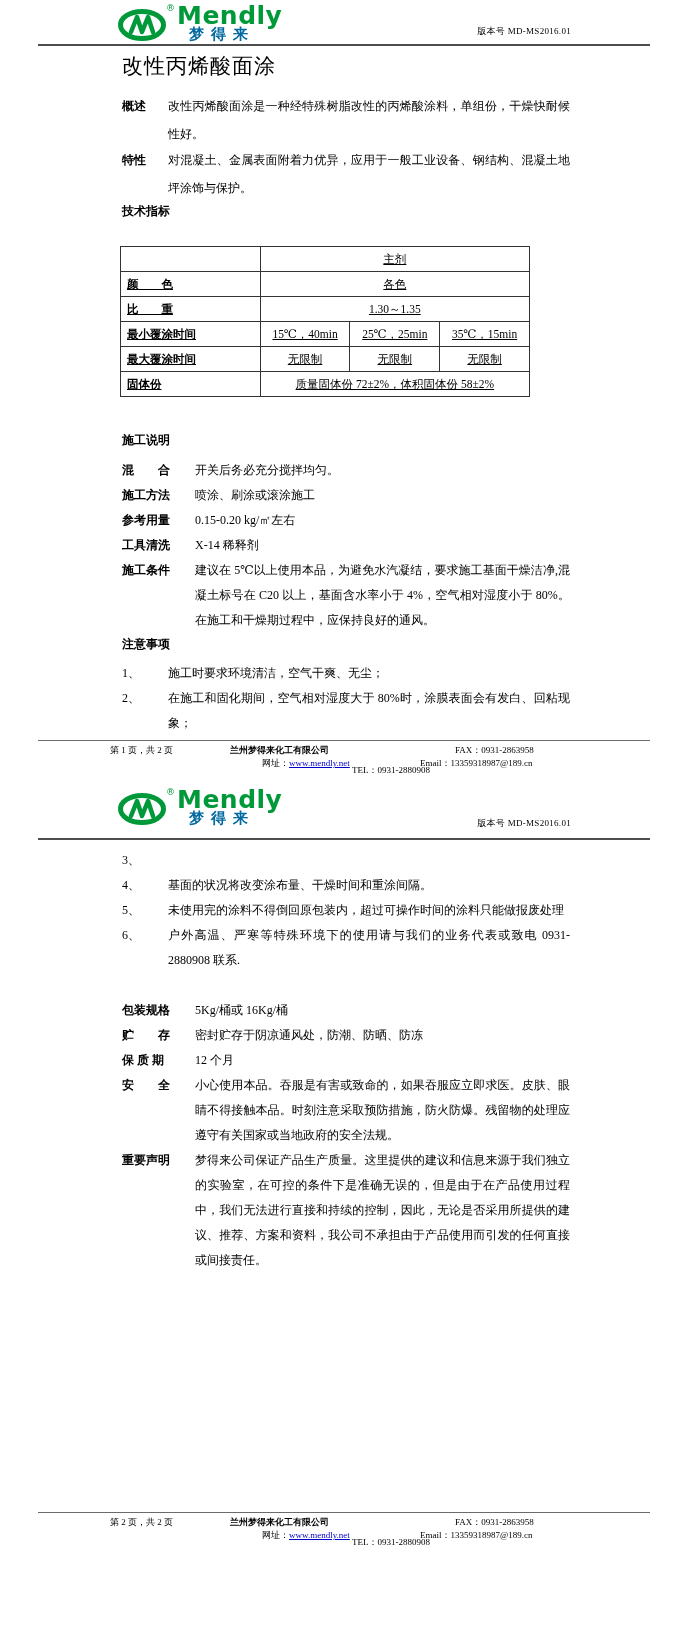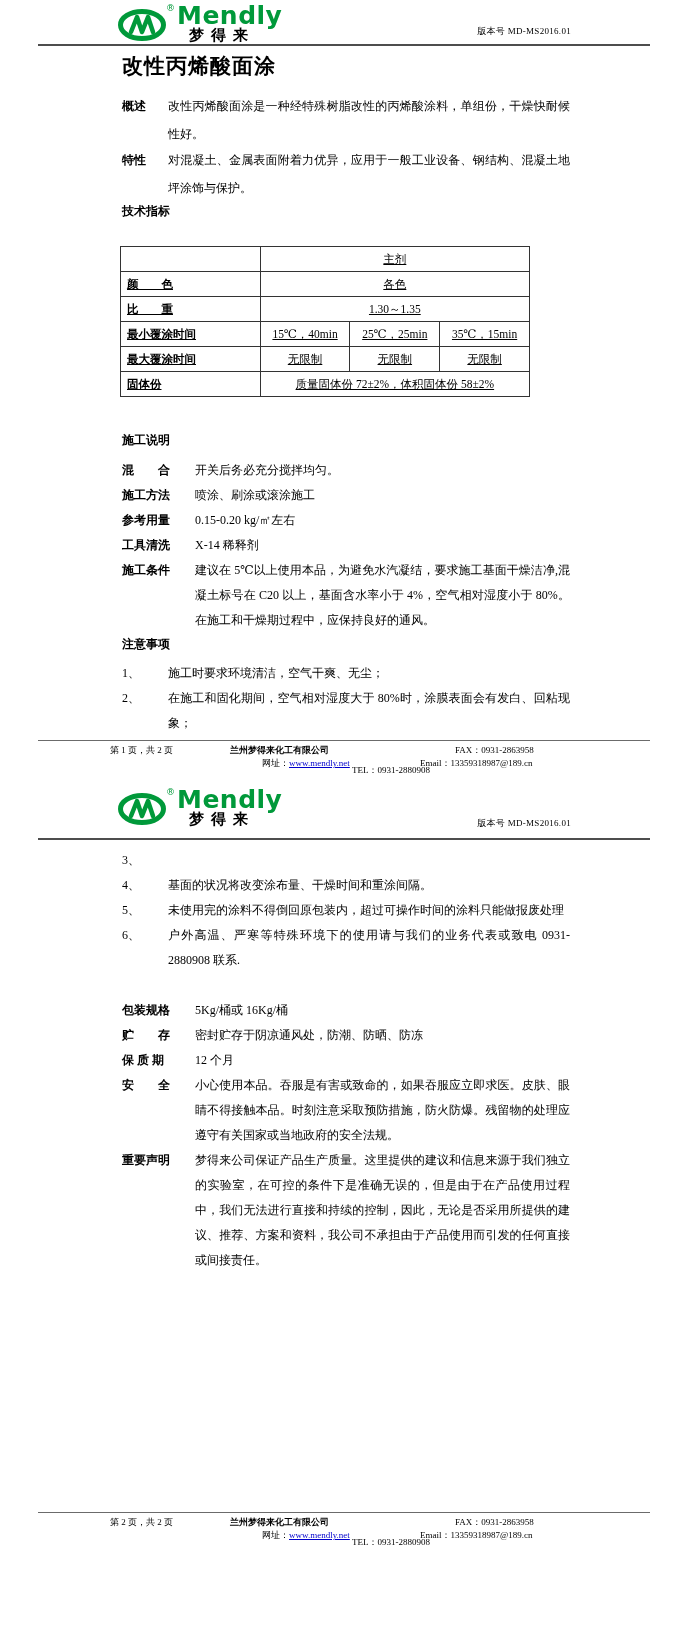--- a/index.html
+++ b/index.html
@@ -10,26 +10,26 @@
     font-family:"Liberation Serif","DejaVu Serif",serif;
     font-size:12px;
   }
   .rule { position:absolute; left:38px; right:37px; height:0; border-top:2px solid #4d4d4d; }
   .rule.thin { border-top:1.5px solid #6b6b6b; }
 
   
   .logo { position:absolute; left:118px; display:flex; align-items:center; gap:7px; }
   .logo-words { display:flex; flex-direction:column; }
   .logo-en { font-family:"DejaVu Sans",sans-serif; font-weight:bold; color:#00993a; font-size:25px; line-height:23px; letter-spacing:0.5px; }
-  .logo-cn { font-family:Liberation Serif, serif; font-weight:bold; color:#000000; font-size:15px; line-height:17px; letter-spacing:7px; margin-left:12px; white-space:nowrap; }
+  .logo-cn { font-family:Liberation Mono, monospace; font-weight:bold; color:#0369a1; font-size:15px; line-height:17px; letter-spacing:7px; margin-left:12px; white-space:nowrap; }
   .reg { position:absolute; left:48px; top:-1px; color:#00993a; font-size:9px; font-family:"DejaVu Sans",sans-serif; }
 
   .version { position:absolute; right:116px; font-size:9px; letter-spacing:0.3px; }
 
-  .doc-title { position:absolute; left:122px; font-family:"DejaVu Sans",sans-serif; font-weight:bold; font-size:21px; letter-spacing:1px; }
+  .doc-title { position:absolute; left:122px; font-family:"DejaVu Sans",sans-serif; font-weight:normal; font-size:21px; letter-spacing:1px; }
 
   .heading { position:absolute; left:122px; font-weight:bold; font-size:12px; }
 
   .hang { position:absolute; left:122px; width:448px; display:flex; }
   .hang .lbl { flex:0 0 46px; font-weight:bold; white-space:pre; line-height:28px; }
   .hang .bod { flex:1; text-align:justify; line-height:28px; }
 
   .vlist { position:absolute; left:122px; width:448px; }
   .hrow { display:flex; }
   .hrow .lbl { flex:0 0 73px; font-weight:bold; white-space:pre; line-height:25px; }

